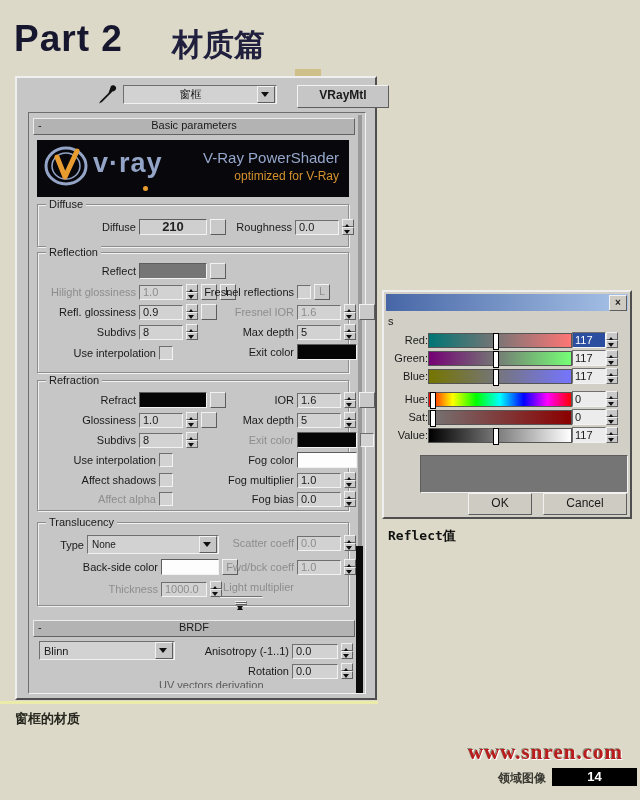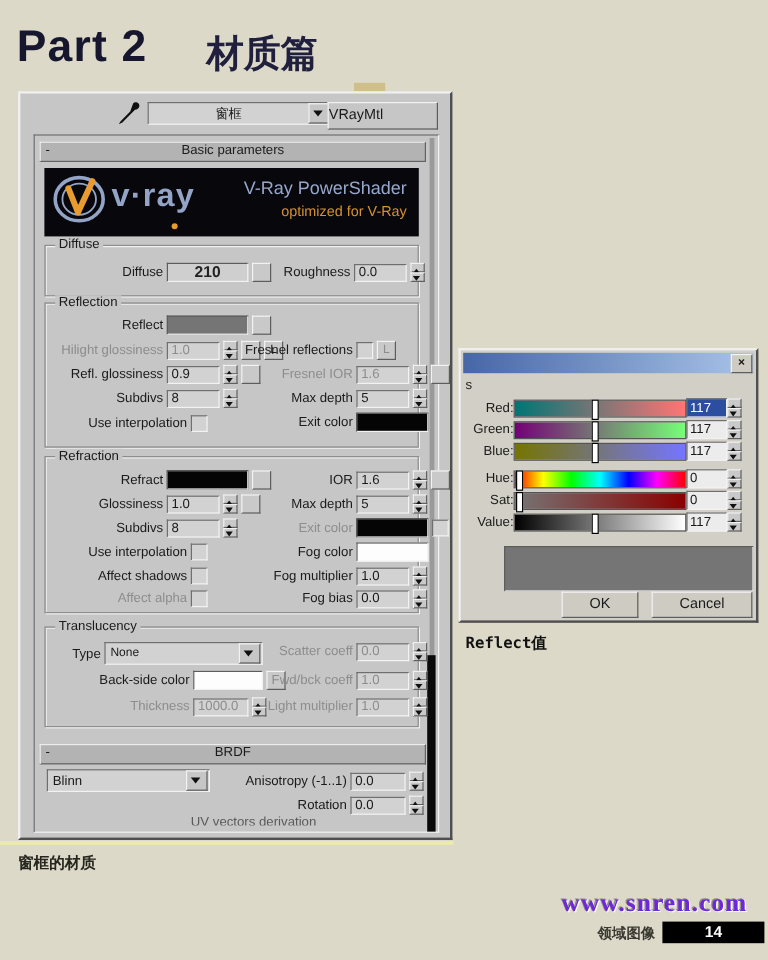--- a/index.html
+++ b/index.html
@@ -30,22 +30,22 @@
   .dd{display:flex;align-items:center;box-sizing:border-box;height:19px;background:#d2d2d2;
       border:1px solid;border-color:#6f6f6f #f2f2f2 #f2f2f2 #6f6f6f;}
   .dd-text{flex:1;font-size:11px;padding:0 4px;white-space:nowrap;overflow:hidden;}
   .dd-arrow{width:16px;height:15px;margin-right:1px;background:#c6c6c6;border:1px solid;
             border-color:#f2f2f2 #5d5d5d #5d5d5d #f2f2f2;position:relative;}
   .dd-arrow::after{content:"";position:absolute;left:3px;top:5px;border:4px solid transparent;border-top:5px solid #101010;}
   
   .mateditor{position:absolute;left:15px;top:76px;width:362px;height:624px;background:#c6c6c6;
              border:2px solid;border-color:#efefef #4f4f4f #4f4f4f #efefef;box-sizing:border-box;}
   .toolbar-dd{position:absolute;left:106px;top:7px;width:154px;text-align:center;}
-  .btn-type{position:absolute;left:256px;top:7px;width:90px;height:21px;font-size:12px;
-            line-height:19px;cursor:pointer;}
+  .btn-type{position:absolute;left:280px;top:7px;width:90px;height:21px;font-size:12px;
+            text-align:center;line-height:19px;cursor:pointer;font-weight:bold;}
   .eyedrop{position:absolute;left:80px;top:6px;}
   .panel{position:absolute;left:11px;top:34px;width:338px;height:582px;background:#c6c6c6;
          border:1px solid;border-color:#6f6f6f #f2f2f2 #f2f2f2 #6f6f6f;box-sizing:border-box;}
   .rollout{position:absolute;left:4px;width:320px;height:15px;background:#b3b3b3;
            border:1px solid;border-color:#ececec #636363 #636363 #ececec;
            font-size:11px;text-align:center;line-height:13px;cursor:pointer;}
   .rollout .minus{position:absolute;left:4px;top:0;}
   .grp{position:absolute;left:8px;width:312px;border:1px solid #8d8d8d;
        box-shadow:inset 1px 1px 0 rgba(255,255,255,.75),1px 1px 0 rgba(255,255,255,.75);box-sizing:border-box;}
   .legend{position:absolute;left:8px;top:-7px;background:#c6c6c6;padding:0 3px;font-size:11px;}
@@ -85,21 +85,21 @@
   .preview{position:absolute;left:36px;top:163px;width:206px;height:36px;background:#757575;
            border:1px solid;border-color:#5d5d5d #f2f2f2 #f2f2f2 #5d5d5d;}
   .dlgbtn{position:absolute;height:20px;background:#cecbc2;border:1px solid;
           border-color:#f2f2f2 #5d5d5d #5d5d5d #f2f2f2;font-size:12px;text-align:center;
           line-height:18px;cursor:pointer;}
   
   .note{position:absolute;left:388px;top:527px;font-family:"DejaVu Sans Mono","Liberation Mono",monospace;
         font-size:13px;font-weight:bold;color:#111;}
   .caption{position:absolute;left:15px;top:710px;font-size:13px;font-weight:bold;color:#26261e;}
   .watermark{position:absolute;left:468px;top:740px;font-family:"Liberation Serif","DejaVu Serif",serif;
-             font-size:21px;font-weight:bold;color:#6d28d9;letter-spacing:1px;
+             font-size:21px;font-weight:bold;color:#b91c1c;letter-spacing:1px;
              text-shadow:-1px -1px 0 #8f8d7e,1px 1px 0 #ffffff;}
   .brand{position:absolute;left:498px;top:770px;font-size:12px;font-weight:bold;color:#3a3a32;}
   .pagebox{position:absolute;left:552px;top:768px;width:85px;height:18px;background:#000;
            color:#fff;font-size:13px;font-weight:bold;text-align:center;line-height:18px;}
   .uvclip{position:absolute;left:130px;top:566px;height:9px;overflow:hidden;font-size:11px;color:#5a5a5a;}
 </style>
 </head>
 <body>
 
 <div class="stage">
@@ -340,21 +340,21 @@
             </span>
         </div>
         <div class="row" style="left:150px;top:36px;">
           <span class="lbl dis" style="width:106px;">Fwd/bck coeff</span>
           <div class="field w44 dis">1.0</div>
           <span class="spin">
               <b class="up"></b>
               <b class="dn"></b>
             </span>
         </div>
-        <div class="row" style="left:150px;top:58px;">
+        <div class="row" style="left:150px;top:58px;flex-direction:column;">
           <span class="lbl dis" style="width:106px;">Light multiplier</span>
           <div class="field w44 dis">1.0</div>
           <span class="spin">
               <b class="up"></b>
               <b class="dn"></b>
             </span>
         </div>
       </div>
 
       <div class="rollout" style="top:507px;">

